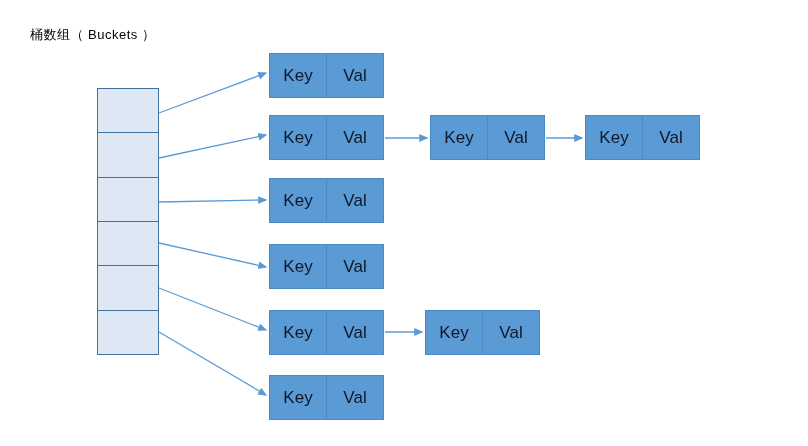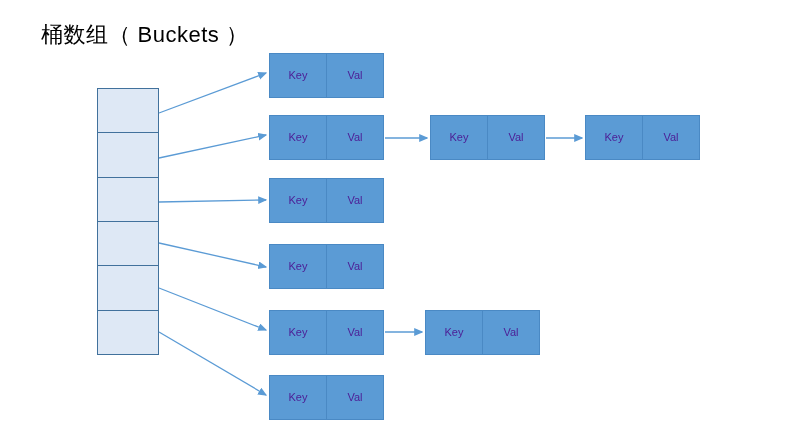--- a/index.html
+++ b/index.html
@@ -20,26 +20,25 @@
     left: 0; top: 0;
     width: 808px;
     height: 446px;
   }
 
   
   #diagram-title {
     position: absolute;
     left: 30px;
     top: 24px;
-    font-size: 22px;
+    font-size: 13px;
     line-height: 22px;
     color: #000000;
     white-space: pre;
     letter-spacing: 0.5px;
-    margin-left: 11px;
   }
 
   
   #bucket-array {
     position: absolute;
     left: 97px;
     top: 88px;
     width: 62px;
     height: 267px;
     display: flex;
@@ -65,22 +64,22 @@
     display: flex;
     background: #5B9BD5;
     border: 1px solid #4A89C4;
     box-sizing: border-box;
   }
   .node-cell {
     flex: 1 1 0;
     display: flex;
     align-items: center;
     justify-content: center;
-    color: #4c1d95;
-    font-size: 11px;
+    color: #0f172a;
+    font-size: 17px;
     line-height: 17px;
   }
   .node-cell.key {
     border-right: 1px solid #4A89C4;
   }
 
   
   #connectors {
     position: absolute;
     left: 0; top: 0;

